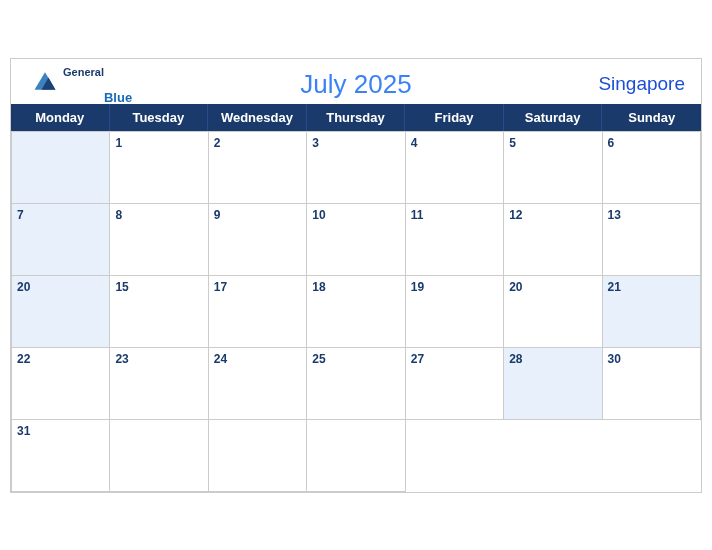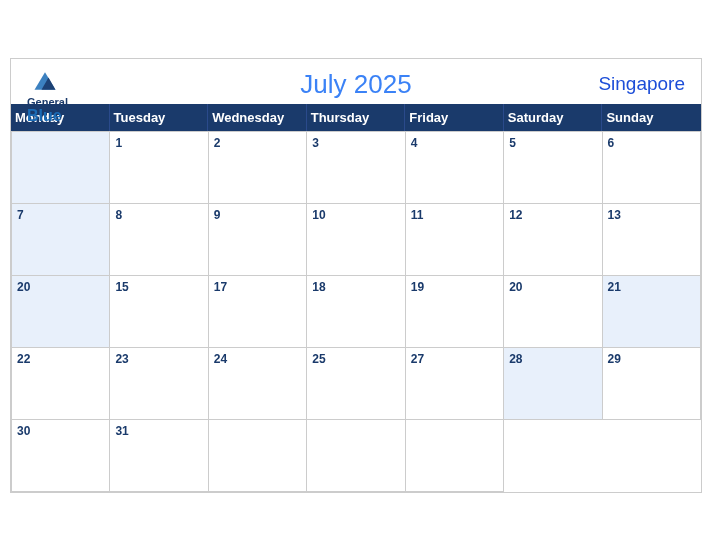--- a/index.html
+++ b/index.html
@@ -30,54 +30,55 @@
       color: #3b82f6;
       font-weight: normal;
       text-align: center;
       flex: 1;
     }
     .logo-area {
       position: absolute;
       left: 16px;
       top: 8px;
       display: flex;
-      flex-direction: column;
       align-items: flex-start;
     }
     .logo-text-general {
       font-size: 11px;
       color: #1a3a6b;
       font-weight: bold;
       line-height: 1;
     }
     .logo-text-blue {
-      font-size: 16px;
+      font-size: 13px;
       color: #1a6bb5;
       font-weight: bold;
       line-height: 1;
+      margin-top: 24px;
     }
     .logo-icon {
       width: 36px;
       height: 28px;
       margin-bottom: 2px;
     }
     .country-label {
       position: absolute;
       right: 16px;
       top: 14px;
       font-size: 19px;
       color: #1d4ed8;
     }
     .days-header {
       display: grid;
       grid-template-columns: repeat(7, 1fr);
       background: #1a3a6b;
     }
     .day-header-cell {
       color: #fff;
+      text-align: center;
       padding: 6px 4px;
       font-size: 13px;
       font-weight: bold;
       border-right: 1px solid #2a4a8b;
     }
     .day-header-cell:last-child {
       border-right: none;
     }
     .calendar-grid {
       display: grid;
@@ -210,23 +211,20 @@
       <div class="day-cell">
         <span class="day-number">25</span>
       </div>
       <div class="day-cell">
         <span class="day-number">27</span>
       </div>
       <div class="day-cell col-0">
         <span class="day-number">28</span>
       </div>
       <div class="day-cell">
-        <span class="day-number">29</span>
-      </div>
-      <div class="day-cell">
         <span class="day-number">30</span>
       </div>
       <div class="day-cell">
         <span class="day-number">31</span>
       </div>
       <div class="day-cell empty">
         <span class="day-number"></span>
       </div>
       <div class="day-cell empty">
         <span class="day-number"></span>

